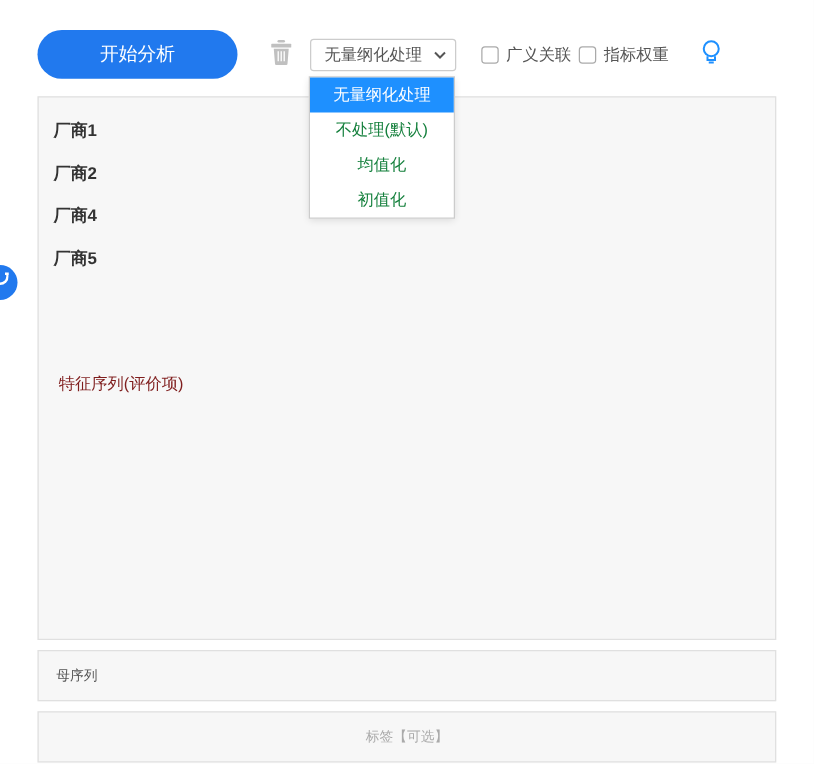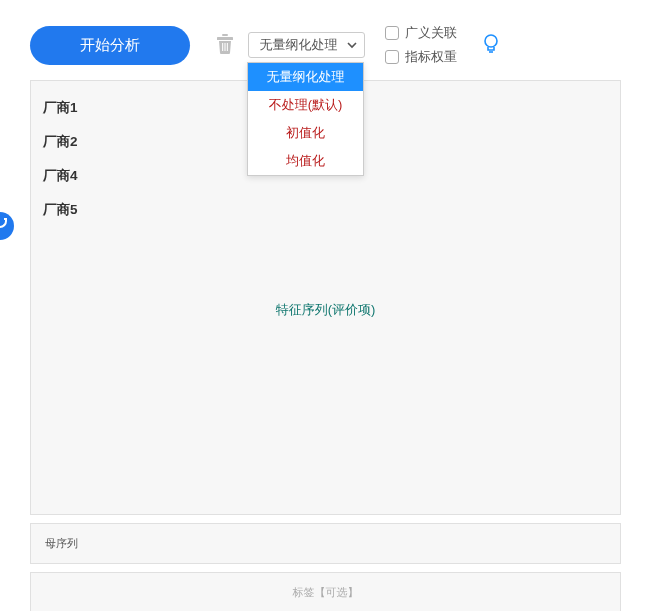--- a/index.html
+++ b/index.html
@@ -49,30 +49,30 @@
       border: 1px solid #ccc;
       background: #fff;
       width: 117px;
       box-shadow: 0 2px 6px rgba(0,0,0,0.12);
       z-index: 10;
     }
     .dropdown-item {
       padding: 5px 10px;
       cursor: pointer;
       font-size: 13px;
-      color: #b91c1c;
+      color: #15803d;
     }
     .dropdown-item.selected {
       background: #1e90ff;
       color: #fff;
     }
     
     .checks {
       display: flex;
-      flex-direction: column;
+      flex-direction: row;
       gap: 6px;
       margin-left: 8px;
     }
     .check-row {
       display: flex;
       align-items: center;
       gap: 6px;
       cursor: pointer;
       font-size: 13px;
       color: #555;
@@ -99,23 +99,23 @@
     }
     .list-item {
       padding: 8px 0;
       font-size: 13.5px;
       color: #333;
       font-weight: bold;
     }
     .placeholder-center {
       position: absolute;
       top: 220px;
-      left: 0; right: 0;
-      text-align: center;
-      color: #0f766e;
+      left: 16px; right: 0;
+      text-align: left;
+      color: #7f1d1d;
       font-size: 13px;
     }
     .panel-row {
       padding: 12px 14px;
       font-size: 11px;
       color: #555;
     }
     .panel-row.ph {
       text-align: center;
       color: #aaa;
@@ -173,22 +173,22 @@
   <div class="select-wrap">
     <div class="select-box">
       <span>无量纲化处理</span>
       <svg class="chevron" width="12" height="12" viewBox="0 0 12 12">
           <path d="M2 4 L6 8 L10 4" stroke="currentColor" stroke-width="1.6" fill="none"></path>
         </svg>
     </div>
     <div class="dropdown" id="dropdown">
         <div class="dropdown-item selected">无量纲化处理</div>
         <div class="dropdown-item">不处理(默认)</div>
+        <div class="dropdown-item">均值化</div>
         <div class="dropdown-item">初值化</div>
-        <div class="dropdown-item">均值化</div>
       </div>
   </div>
 
   <div class="checks">
     <label class="check-row">
       <span class="check-box"></span>
       <span>广义关联</span>
     </label>
     <label class="check-row">
       <span class="check-box"></span>

